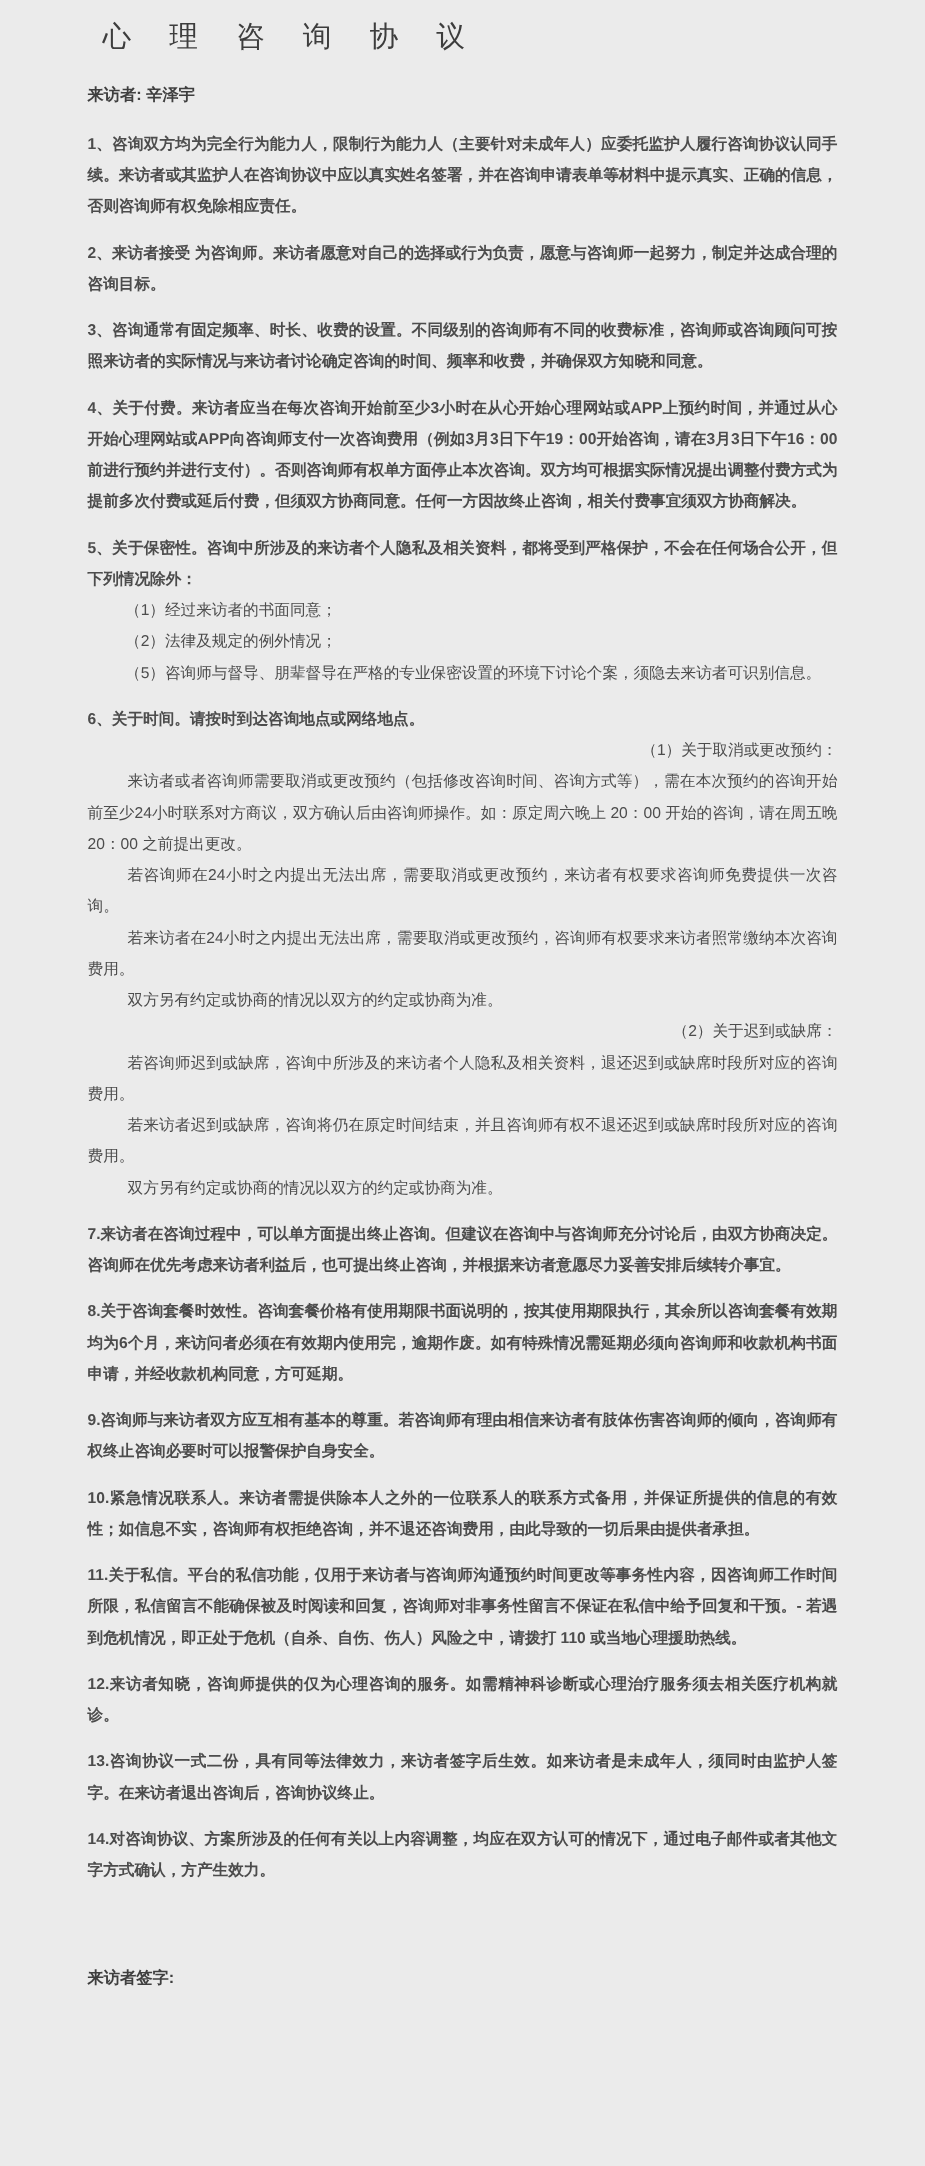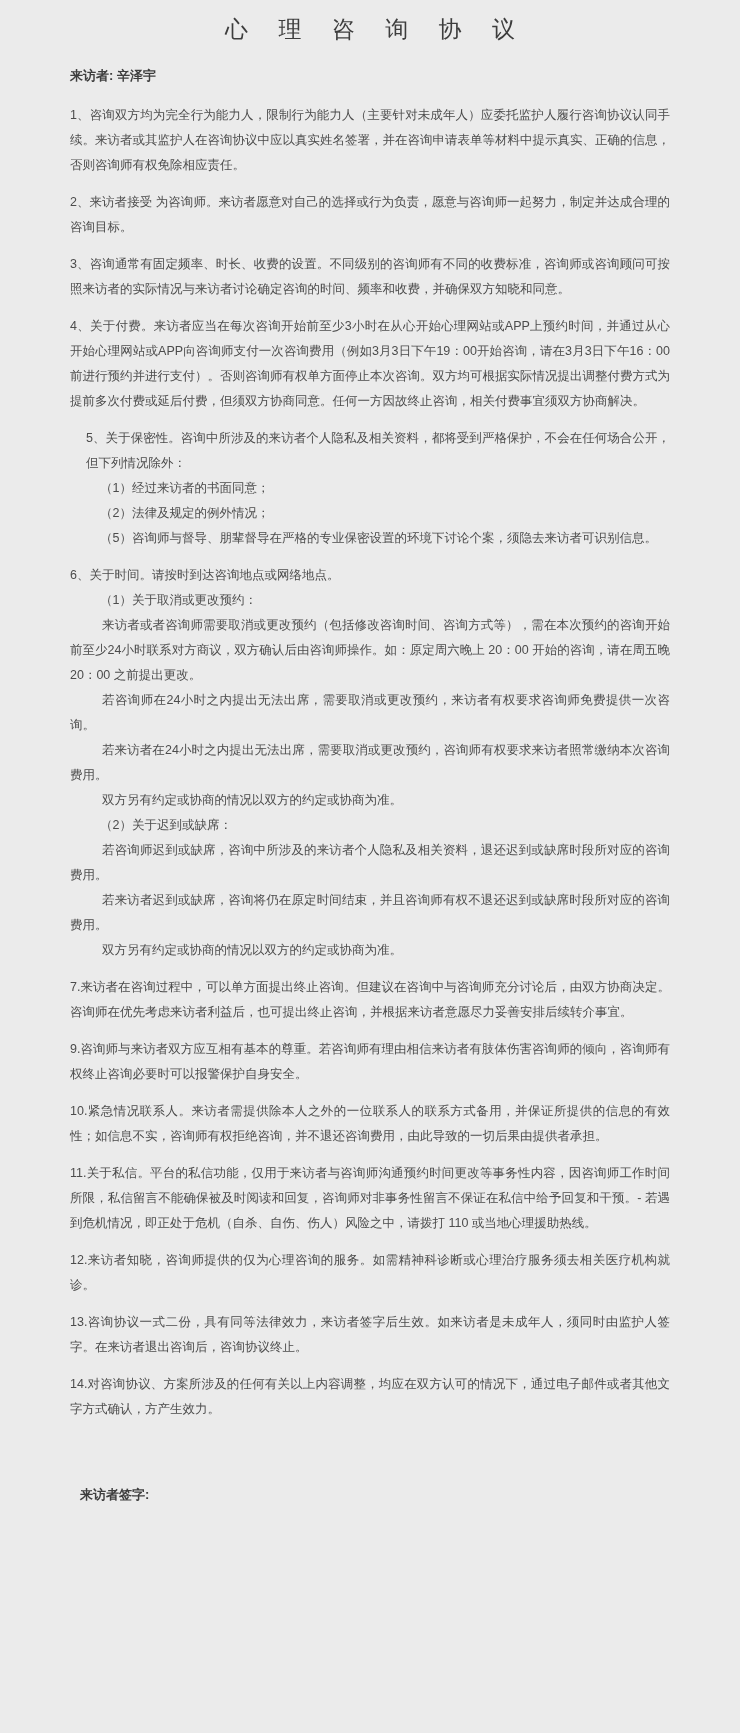--- a/index.html
+++ b/index.html
@@ -17,60 +17,61 @@
     margin:0 auto;
     background:#ebebeb;
     box-sizing:border-box;
     padding:10px 70px 40px 70px;
   }
   .doc-title{
     margin:4px 0 22px 0;
     font-size:23px;
     font-weight:400;
     color:#3d3d3d;
-    text-align:center;
     letter-spacing:12px;
     text-indent:12px;
     white-space:nowrap;
   }
   .party-line{
     margin:0 0 18px 0;
     font-size:13px;
     font-weight:700;
     line-height:18px;
     color:#3f3f3f;
   }
   .clause{
     margin:12px 0;
     font-size:12.5px;
     line-height:25px;
     text-align:justify;
+    font-weight:bold;
   }
   .sub-item{
     margin:0;
     padding-left:30px;
     font-size:12.5px;
     line-height:25px;
   }
   .sub-head{
     margin:0;
     padding-left:30px;
     font-size:12.5px;
     line-height:25px;
+    text-align:right;
   }
   .sub-para{
     margin:0;
     font-size:12.5px;
     line-height:25px;
     text-indent:32px;
     text-align:justify;
   }
   .group{margin:12px 0;}
   .sig-label{
-    margin:64px 0 0 10px;
+    margin:64px 0 0 0;
     font-size:13px;
     font-weight:700;
     color:#3f3f3f;
     line-height:18px;
   }
 </style>
 </head>
 <body>
 
 <div class="page">
@@ -82,40 +83,41 @@
     <span>来访者:</span>
     <span>辛泽宇</span>
   </p>
 
   <p class="clause">1、咨询双方均为完全行为能力人，限制行为能力人（主要针对未成年人）应委托监护人履行咨询协议认同手续。来访者或其监护人在咨询协议中应以真实姓名签署，并在咨询申请表单等材料中提示真实、正确的信息，否则咨询师有权免除相应责任。</p>
   <p class="clause">2、来访者接受 为咨询师。来访者愿意对自己的选择或行为负责，愿意与咨询师一起努力，制定并达成合理的咨询目标。</p>
   <p class="clause">3、咨询通常有固定频率、时长、收费的设置。不同级别的咨询师有不同的收费标准，咨询师或咨询顾问可按照来访者的实际情况与来访者讨论确定咨询的时间、频率和收费，并确保双方知晓和同意。</p>
   <p class="clause">4、关于付费。来访者应当在每次咨询开始前至少3小时在从心开始心理网站或APP上预约时间，并通过从心开始心理网站或APP向咨询师支付一次咨询费用（例如3月3日下午19：00开始咨询，请在3月3日下午16：00前进行预约并进行支付）。否则咨询师有权单方面停止本次咨询。双方均可根据实际情况提出调整付费方式为提前多次付费或延后付费，但须双方协商同意。任何一方因故终止咨询，相关付费事宜须双方协商解决。</p>
 
   <div class="group">
-    <p class="clause" style="margin:0 0 0 16px;">5、关于保密性。咨询中所涉及的来访者个人隐私及相关资料，都将受到严格保护，不会在任何场合公开，但下列情况除外：</p>
+    <p class="clause" style="margin:0 0 0 0;">5、关于保密性。咨询中所涉及的来访者个人隐私及相关资料，都将受到严格保护，不会在任何场合公开，但下列情况除外：</p>
     <p class="sub-item">（1）经过来访者的书面同意；</p>
     <p class="sub-item">（2）法律及规定的例外情况；</p>
     <p class="sub-item">（5）咨询师与督导、朋辈督导在严格的专业保密设置的环境下讨论个案，须隐去来访者可识别信息。</p>
   </div>
 
   <div class="group">
     <p class="clause" style="margin:0;">6、关于时间。请按时到达咨询地点或网络地点。</p>
     <p class="sub-head">（1）关于取消或更改预约：</p>
     <p class="sub-para">来访者或者咨询师需要取消或更改预约（包括修改咨询时间、咨询方式等），需在本次预约的咨询开始前至少24小时联系对方商议，双方确认后由咨询师操作。如：原定周六晚上 20：00 开始的咨询，请在周五晚 20：00 之前提出更改。</p>
     <p class="sub-para">若咨询师在24小时之内提出无法出席，需要取消或更改预约，来访者有权要求咨询师免费提供一次咨询。</p>
     <p class="sub-para">若来访者在24小时之内提出无法出席，需要取消或更改预约，咨询师有权要求来访者照常缴纳本次咨询费用。</p>
     <p class="sub-para">双方另有约定或协商的情况以双方的约定或协商为准。</p>
     <p class="sub-head">（2）关于迟到或缺席：</p>
     <p class="sub-para">若咨询师迟到或缺席，咨询中所涉及的来访者个人隐私及相关资料，退还迟到或缺席时段所对应的咨询费用。</p>
     <p class="sub-para">若来访者迟到或缺席，咨询将仍在原定时间结束，并且咨询师有权不退还迟到或缺席时段所对应的咨询费用。</p>
     <p class="sub-para">双方另有约定或协商的情况以双方的约定或协商为准。</p>
   </div>
 
   <p class="clause">7.来访者在咨询过程中，可以单方面提出终止咨询。但建议在咨询中与咨询师充分讨论后，由双方协商决定。咨询师在优先考虑来访者利益后，也可提出终止咨询，并根据来访者意愿尽力妥善安排后续转介事宜。</p>
+  <p class="clause">8.关于咨询套餐时效性。咨询套餐价格有使用期限书面说明的，按其使用期限执行，其余所以咨询套餐有效期均为6个月，来访问者必须在有效期内使用完，逾期作废。如有特殊情况需延期必须向咨询师和收款机构书面申请，并经收款机构同意，方可延期。</p>
   <p class="clause">9.咨询师与来访者双方应互相有基本的尊重。若咨询师有理由相信来访者有肢体伤害咨询师的倾向，咨询师有权终止咨询必要时可以报警保护自身安全。</p>
   <p class="clause">10.紧急情况联系人。来访者需提供除本人之外的一位联系人的联系方式备用，并保证所提供的信息的有效性；如信息不实，咨询师有权拒绝咨询，并不退还咨询费用，由此导致的一切后果由提供者承担。</p>
   <p class="clause">11.关于私信。平台的私信功能，仅用于来访者与咨询师沟通预约时间更改等事务性内容，因咨询师工作时间所限，私信留言不能确保被及时阅读和回复，咨询师对非事务性留言不保证在私信中给予回复和干预。- 若遇到危机情况，即正处于危机（自杀、自伤、伤人）风险之中，请拨打 110 或当地心理援助热线。</p>
   <p class="clause">12.来访者知晓，咨询师提供的仅为心理咨询的服务。如需精神科诊断或心理治疗服务须去相关医疗机构就诊。</p>
   <p class="clause">13.咨询协议一式二份，具有同等法律效力，来访者签字后生效。如来访者是未成年人，须同时由监护人签字。在来访者退出咨询后，咨询协议终止。</p>
   <p class="clause">14.对咨询协议、方案所涉及的任何有关以上内容调整，均应在双方认可的情况下，通过电子邮件或者其他文字方式确认，方产生效力。</p>
 
   <p class="sig-label">来访者签字:</p>
 
 </div>

